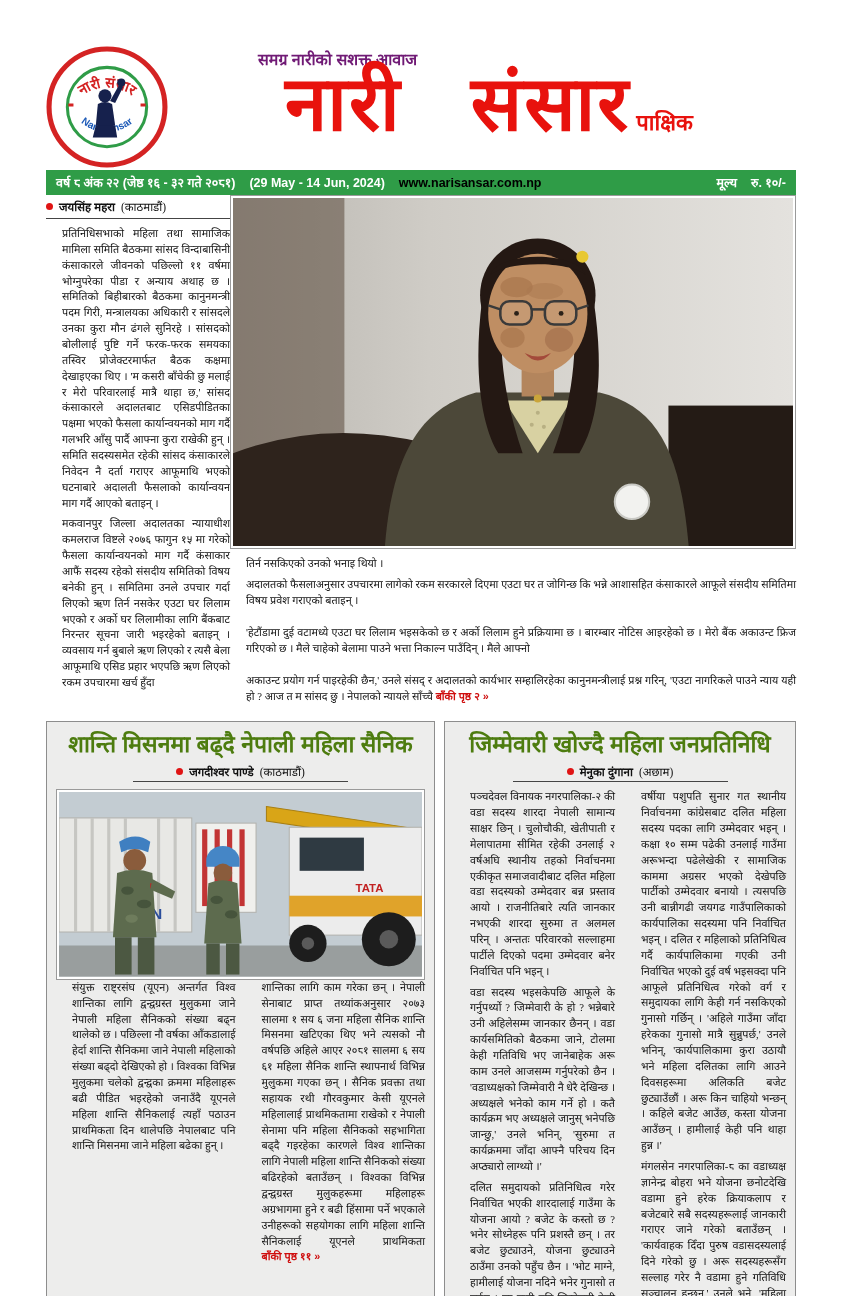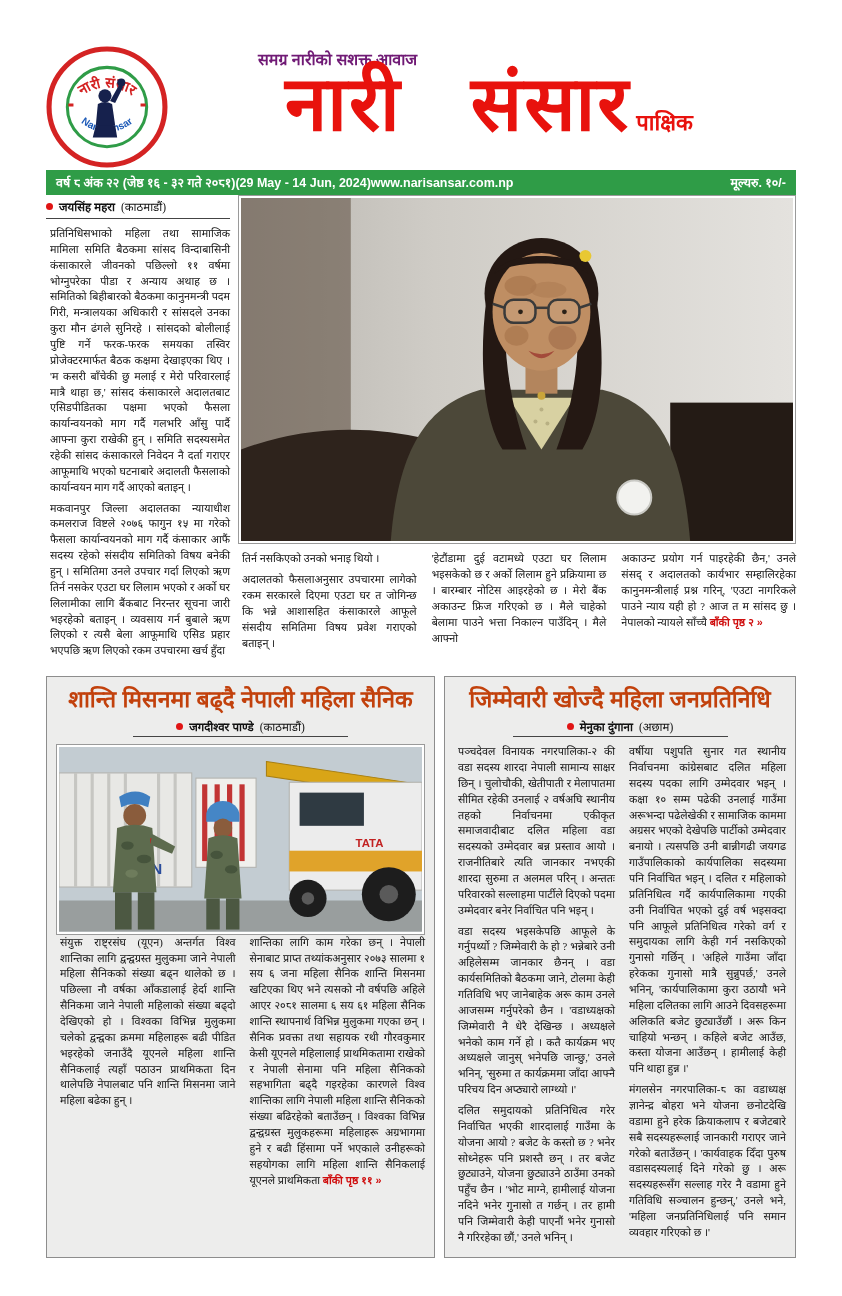--- a/index.html
+++ b/index.html
@@ -25,54 +25,54 @@
     word-spacing:46px; letter-spacing:2px; white-space:nowrap;
   }
   .title-suffix {
     font-family:"Liberation Sans","DejaVu Sans",sans-serif;
     font-weight:bold; font-size:22px; color:#e8120d; margin:0 0 8px 6px;
   }
   .issue-bar {
     margin-top:6px; background:#2f9c47; color:#fff;
     font-family:"Liberation Sans","DejaVu Sans",sans-serif;
     font-weight:bold; font-size:12.5px;
-    display:flex; align-items:center; padding:4px 10px;
+    display:flex; align-items:center; gap:14px; padding:4px 10px;
   }
   .issue-bar .spacer { flex:1; }
-  .issue-website { color:#ffffff; text-decoration:none; }
+  .issue-website { color:#000000; text-decoration:none; }
   
   .lead-headline {
     font-family:"Liberation Sans","DejaVu Sans",sans-serif;
     font-weight:bold; font-size:33px; line-height:1.3;
     text-align:center; margin:16px 30px 8px 30px; color:#0d0d0d;
   }
   .byline { display:flex; align-items:center; gap:6px;
     font-size:11.5px; margin:4px 0 2px 0; }
   .byline .dot { width:7px; height:7px; border-radius:50%; background:#e01414; flex:0 0 auto; }
   .byline b { font-family:"Liberation Sans","DejaVu Sans",sans-serif; }
   .byline-rule { border:0; border-top:1.6px solid #444; margin:4px 0 7px 0; }
-  .lead-grid { display:flex; gap:8px; }
+  .lead-grid { display:flex; gap:0; }
   .col-narrow { width:184px; flex:0 0 auto; }
   .lead-right { flex:1; min-width:0; }
-  p.body { font-size:10.8px; line-height:1.47; text-align:justify; margin:0 0 5px 4px; }
+  p.body { font-size:10.8px; line-height:1.47; text-align:justify; margin:0 0 5px 16px; }
   figure.photo { margin:0; border:1px solid #9a9a9a; padding:2px; background:#fff; }
   figure.photo svg { display:block; width:100%; height:auto; }
-  .three-cols { display:flex; gap:11px; margin-top:7px; }
+  .three-cols { display:flex; gap:11px; margin-top:7px;flex-direction:column; }
   .three-cols .col { flex:1; min-width:0; }
   .continued { color:#cf0e0e; font-weight:bold; font-family:"Liberation Sans","DejaVu Sans",sans-serif; white-space:nowrap; font-size:10.8px; }
   .continued .arrow { color:#cf0e0e; }
   
   .bottom-row { display:flex; gap:9px; margin-top:12px; align-items:stretch; }
   .story-box { background:#ededec; border:1px solid #8d8d8d; padding:8px 9px 6px 9px; }
   .box-left { width:389px; flex:0 0 auto; }
   .box-right { flex:1; min-width:0; }
   .box-headline {
     font-family:"Liberation Sans","DejaVu Sans",sans-serif;
     font-weight:bold; font-size:23px; line-height:1.3; text-align:center;
-    margin:0 6px 2px 6px; color:#c2410c;
+    margin:0 6px 2px 6px; color:#4d7c0f;
   }
   .box-byline { justify-content:center; }
   .box-byline-rule { border:0; border-top:1.6px solid #444; width:215px; margin:2px auto 7px auto; }
   .two-cols { display:flex; gap:10px; }
   .two-cols .col { flex:1; min-width:0; }
 </style>
 </head>
 <body>
 
 <div class="page">

